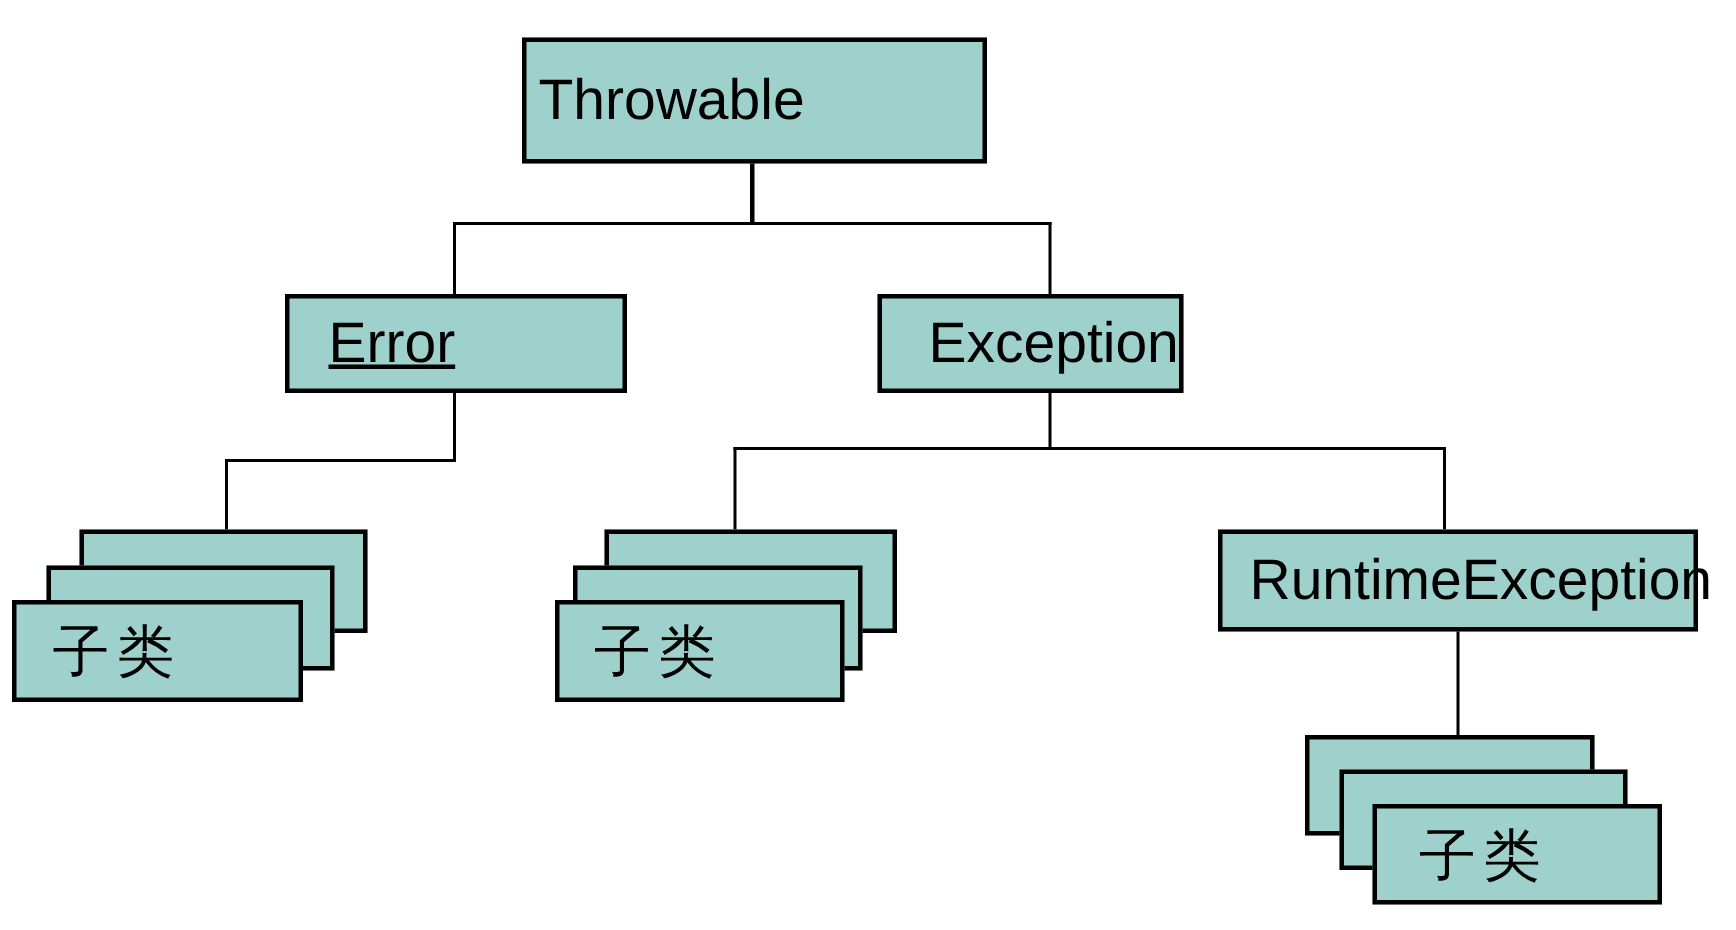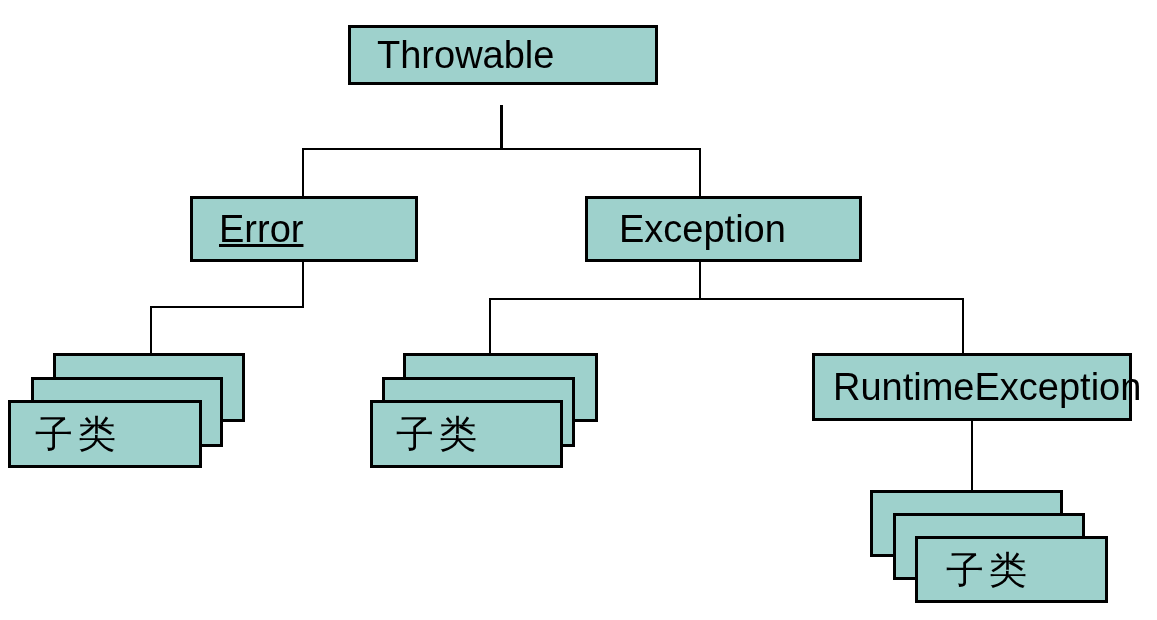--- a/index.html
+++ b/index.html
@@ -59,29 +59,29 @@
   <div class="line" style="left:150px; top:306px; width:154px; height:2px;"></div>
   <div class="line" style="left:150px; top:306px; width:2px; height:47px;"></div>
 
   <div class="line" style="left:699px; top:262px; width:2px; height:38px;"></div>
   <div class="line" style="left:489px; top:298px; width:475px; height:2px;"></div>
   <div class="line" style="left:489px; top:298px; width:2px; height:55px;"></div>
   <div class="line" style="left:962px; top:298px; width:2px; height:55px;"></div>
 
   <div class="line" style="left:971px; top:420px; width:2px; height:70px;"></div>
 
-  <div class="node latin" style="left:348px; top:25px; width:310px; height:60px; padding-left:26px;">
+  <div class="node latin" style="left:348px; top:25px; width:310px; height:84px; padding-left:8px;">
     <span>Throwable</span>
   </div>
 
   <div class="node latin" style="left:190px; top:196px; width:228px; height:66px; padding-left:26px;text-decoration:underline;">
     <span>Error</span>
   </div>
 
-  <div class="node latin" style="left:585px; top:196px; width:277px; height:66px; padding-left:31px;">
+  <div class="node latin" style="left:585px; top:196px; width:204px; height:66px; padding-left:31px;">
     <span>Exception</span>
   </div>
 
   <div class="node latin" style="left:812px; top:353px; width:320px; height:68px; padding-left:18px;">
     <span>RuntimeException</span>
   </div>
 
   <div class="stack">
     <div class="node" style="left:53px; top:353px; width:192px; height:69px;"></div>
     <div class="node" style="left:31px; top:377px; width:192px; height:70px;"></div>

